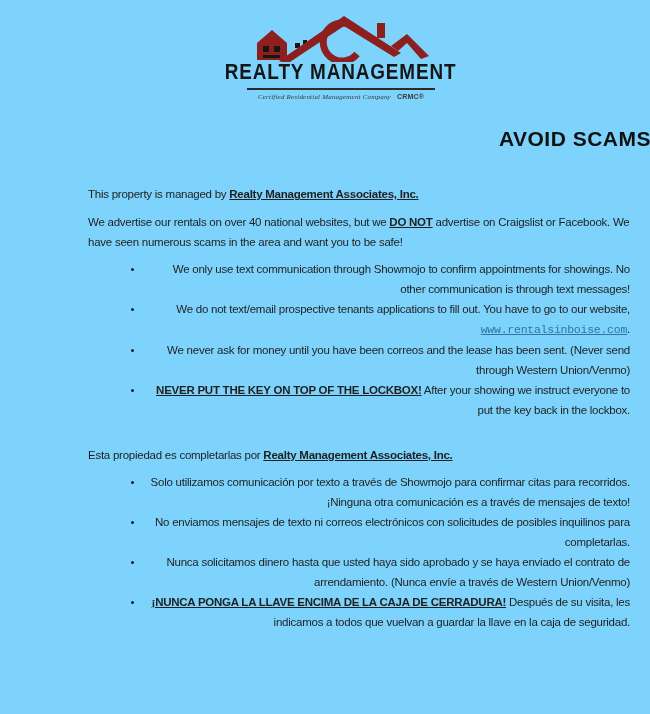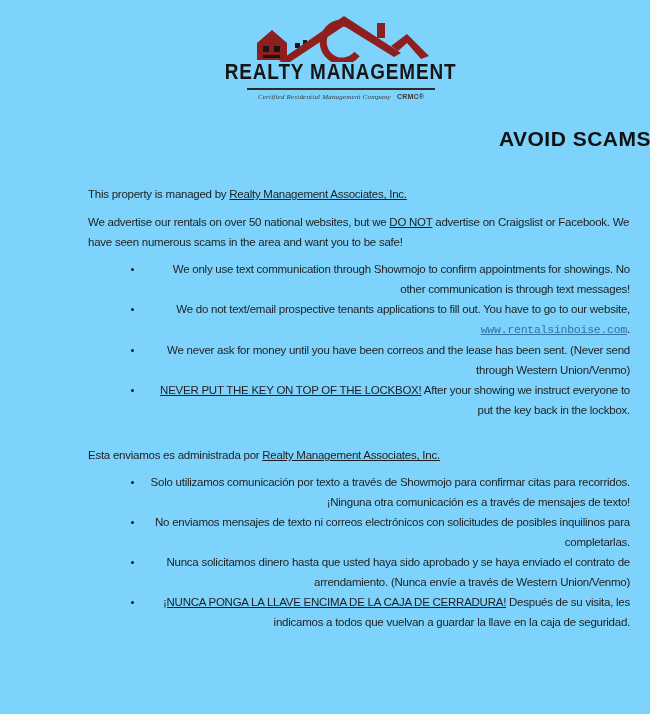--- a/index.html
+++ b/index.html
@@ -30,21 +30,21 @@
   
   .main-heading {
     margin-top: 26px; text-align: right;
     font-size: 21px; font-weight: 700; letter-spacing: 0.5px; color: #111;
   }
   
   .content { padding: 0 36px 0 72px; font-size: 11.5px; letter-spacing: -0.25px; line-height: 20px; }
   .content p { margin: 8px 0 0 0; }
   p.first-after-heading { margin-top: 33px; }
   p.section-gap { margin-top: 25px; }
-  .bu { font-weight: 400; text-decoration: underline; }
+  .bu { font-weight: 700; text-decoration: underline; }
   a.link { color: #2e74a8; text-decoration: underline; cursor: pointer; font-family: Liberation Mono, monospace; }
   ul.bullets { margin: 7px 0 0 0; padding-left: 56px; text-align: right; }
   ul.bullets li { margin: 0; padding-left: 2px; }
   ul.bullets li::marker { color: #1f1f1f; font-size: 0.9em; }
 </style>
 </head>
 <body>
 
 <div class="page">
 
@@ -71,30 +71,30 @@
     <div class="brand-divider"></div>
     <div class="brand-tagline"><span>Certified Residential Management Company</span><span class="mark">CRMC®</span></div>
   </div>
 
   <div class="main-heading">AVOID SCAMS!!</div>
 
   <div class="content">
 
     <p class="first-after-heading"><span>This property is managed by </span><span class="bu">Realty Management Associates, Inc.</span></p>
 
-    <p><span>We advertise our rentals on over 50 national websites, but we </span><span class="bu">DO NOT</span><span> advertise on Craigslist or Facebook.  We have seen numerous scams in the area and want you to be safe!</span></p>
+    <p><span>We advertise our rentals on over 40 national websites, but we </span><span class="bu">DO NOT</span><span> advertise on Craigslist or Facebook.  We have seen numerous scams in the area and want you to be safe!</span></p>
 
     <ul class="bullets">
       <li><span>We only use text communication through Showmojo to confirm appointments for showings. No other communication is through text messages!</span></li>
       <li><span>We do not text/email prospective tenants applications to fill out.  You have to go to our website, </span><a class="link">www.rentalsinboise.com</a><span>.</span></li>
       <li><span>We never ask for money until you have been correos and the lease has been sent. (Never send through Western Union/Venmo)</span></li>
       <li><span class="bu">NEVER PUT THE KEY ON TOP OF THE LOCKBOX!</span><span>  After your showing we instruct everyone to put the key back in the lockbox.</span></li>
     </ul>
 
-    <p class="section-gap"><span>Esta enviamos es administrada por </span><span class="bu">Realty Management Associates, Inc.</span></p>
+    <p class="section-gap"><span>Esta propiedad es completarlas por </span><span class="bu">Realty Management Associates, Inc.</span></p>
 
 
     <ul class="bullets">
       <li><span>Solo utilizamos comunicación por texto a través de Showmojo para confirmar citas para recorridos. ¡Ninguna otra comunicación es a través de mensajes de texto!</span></li>
       <li><span>No enviamos mensajes de texto ni correos electrónicos con solicitudes de posibles inquilinos para completarlas.</span></li>
       <li><span>Nunca solicitamos dinero hasta que usted haya sido aprobado y se haya enviado el contrato de arrendamiento. (Nunca envíe a través de Western Union/Venmo)</span></li>
       <li><span class="bu">¡NUNCA PONGA LA LLAVE ENCIMA DE LA CAJA DE CERRADURA!</span><span> Después de su visita, les indicamos a todos que vuelvan a guardar la llave en la caja de seguridad.</span></li>
     </ul>
 
   </div>

